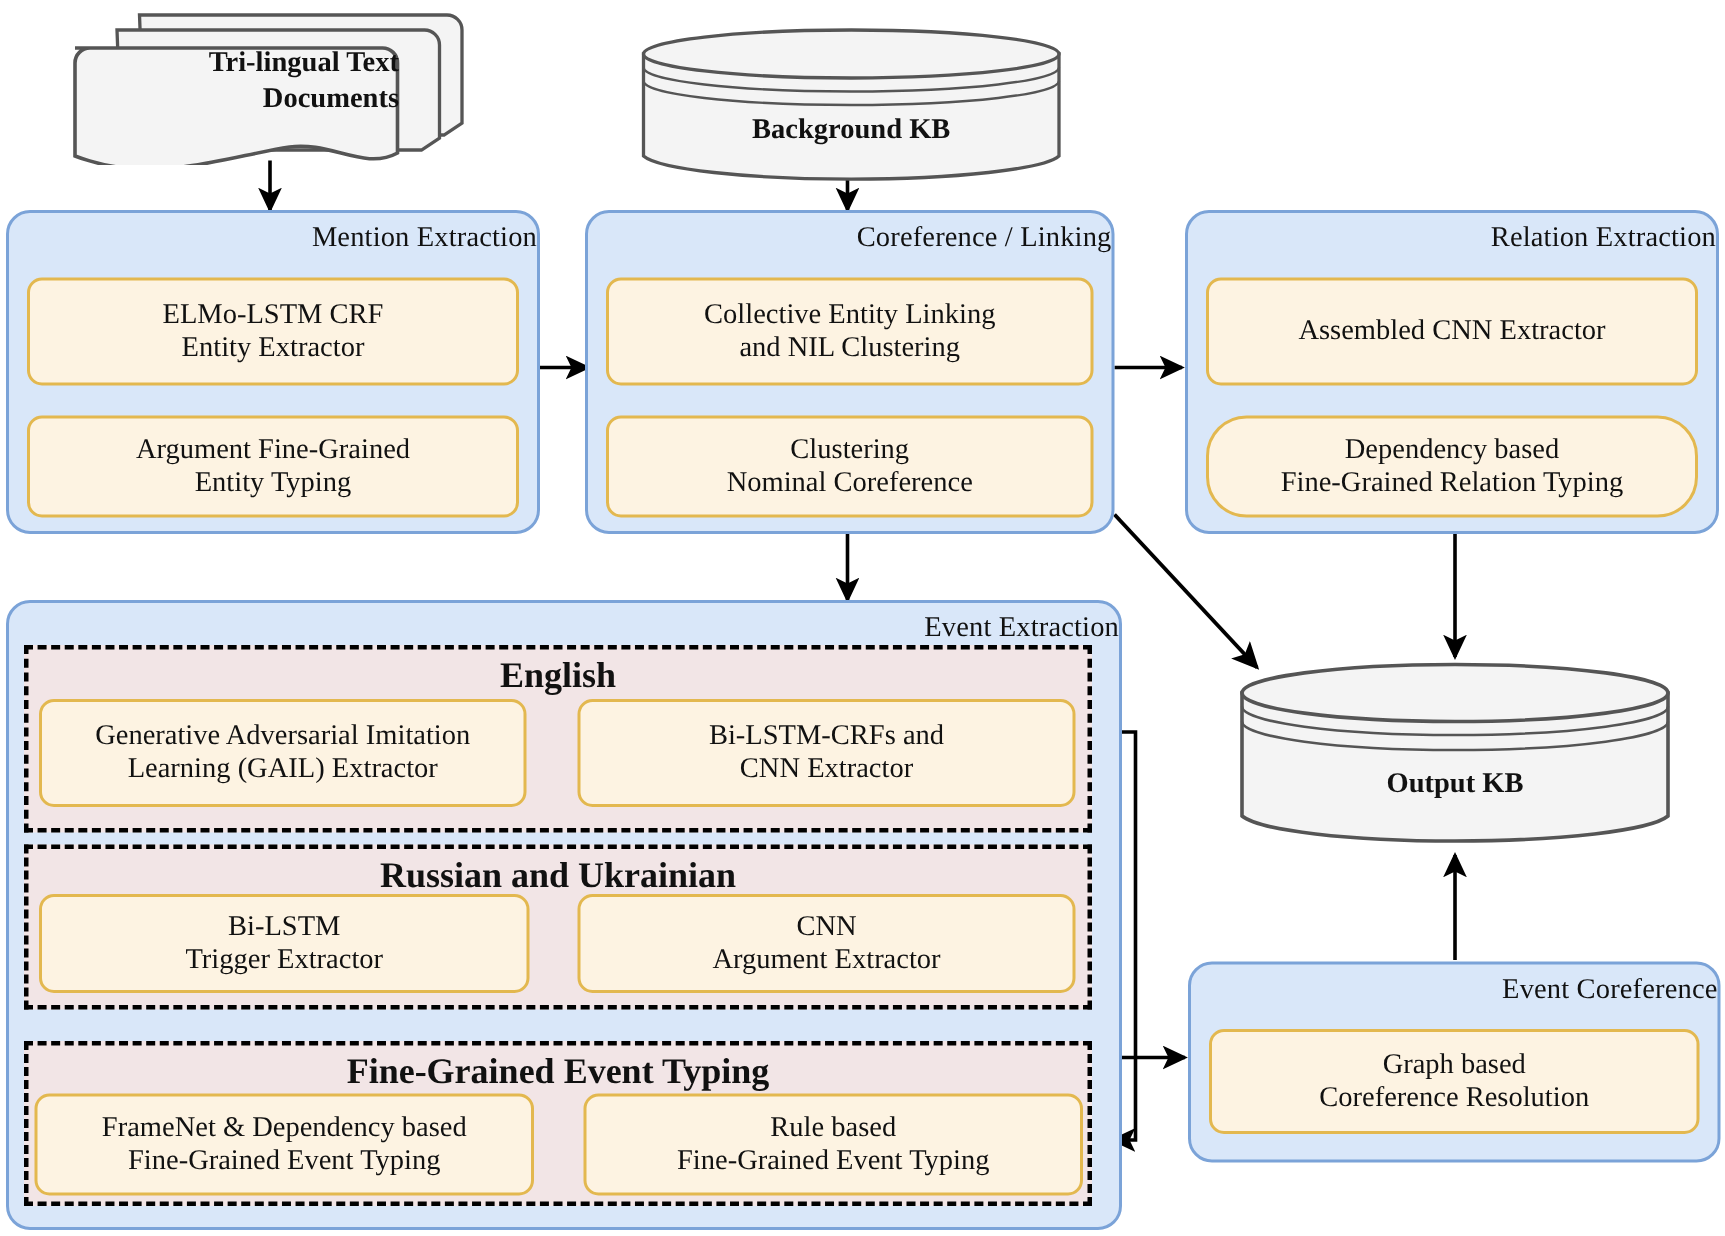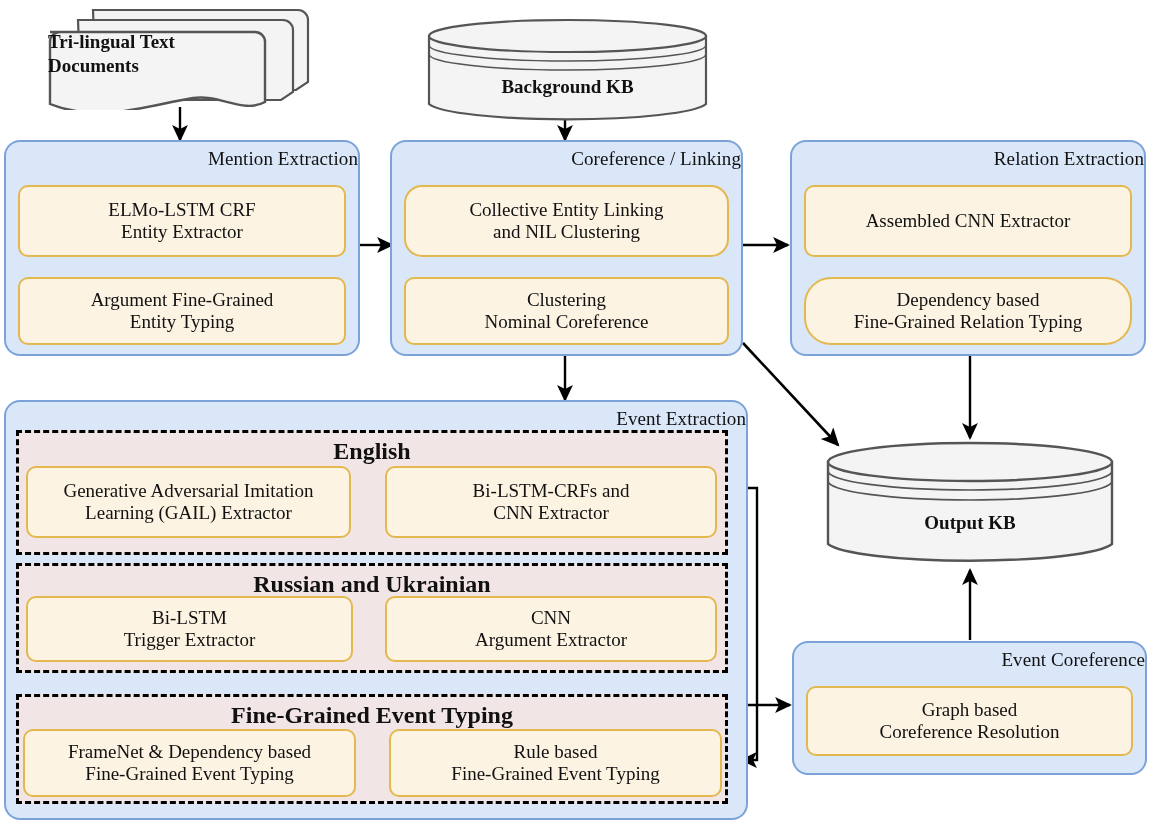--- a/index.html
+++ b/index.html
@@ -27,21 +27,21 @@
         font-weight:bold;font-size:24px;}
 
   
   .cyl{position:absolute;}
   .cyl svg{display:block;}
   .cyl-label{position:absolute;left:0;right:0;text-align:center;font-weight:bold;font-size:19px;}
 
   
   .docstack{position:absolute;}
   .docstack svg{display:block;}
-  .doc-label{position:absolute;left:0;right:0;text-align:left;font-weight:bold;
+  .doc-label{position:absolute;left:0;right:0;text-align:right;font-weight:bold;
              font-size:19px;line-height:1.25;}
 
   
   #wires{position:absolute;left:0;top:0;width:1150px;height:824px;pointer-events:none;}
 </style>
 </head>
 <body>
 
 <div id="stage">
 
@@ -122,21 +122,21 @@
   <div class="leaf abs" style="left:18px;top:277px;width:328px;height:68px;">
     <span>
       <span>Argument Fine-Grained</span>
       <span>Entity Typing</span>
     </span>
   </div>
 
   <div class="module abs" style="left:390px;top:140px;width:353px;height:216px;">
     <div class="module-title">Coreference / Linking</div>
   </div>
-  <div class="leaf abs" style="left:404px;top:185px;width:325px;height:72px;border-radius:18px;">
+  <div class="leaf abs" style="left:404px;top:185px;width:325px;height:72px;">
     <span>
       <span>Collective Entity Linking</span>
       <span>and NIL Clustering</span>
     </span>
   </div>
   <div class="leaf abs" style="left:404px;top:277px;width:325px;height:68px;">
     <span>
       <span>Clustering</span>
       <span>Nominal Coreference</span>
     </span>

